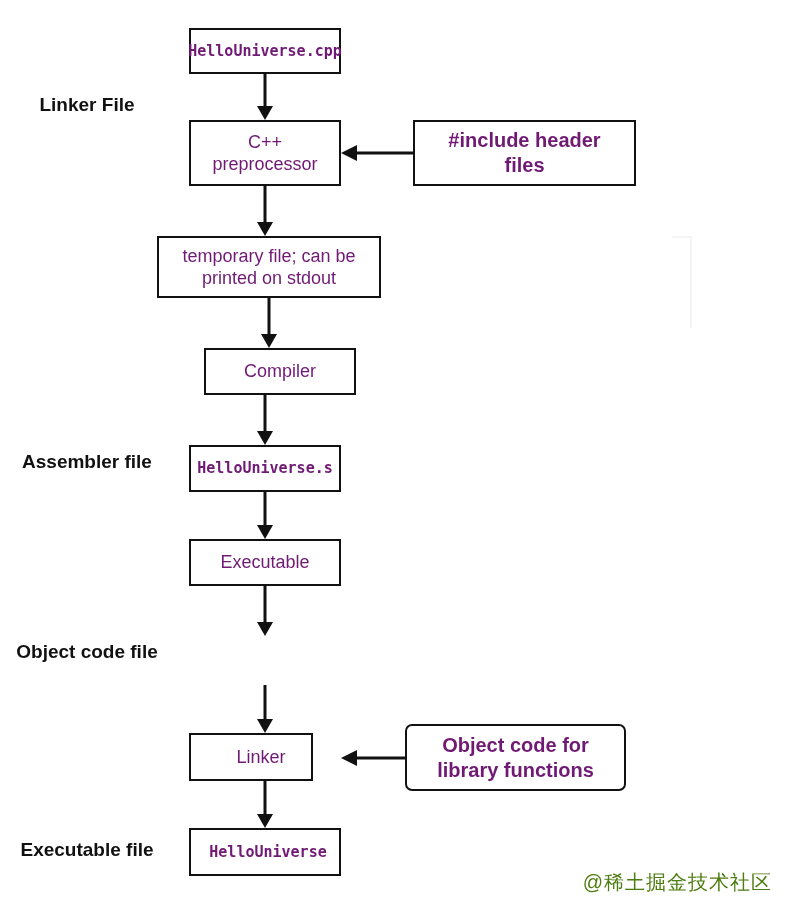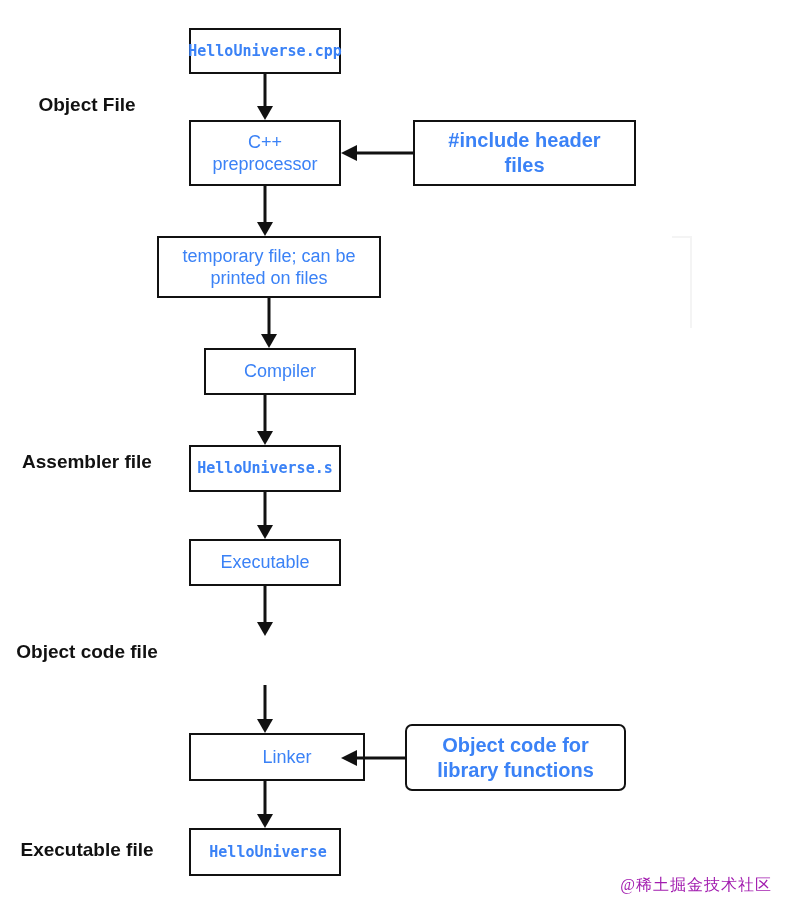--- a/index.html
+++ b/index.html
@@ -32,21 +32,21 @@
   
   .node {
     position: absolute;
     box-sizing: border-box;
     border: 2.5px solid #111111;
     background: #ffffff;
     display: flex;
     align-items: center;
     justify-content: center;
     text-align: center;
-    color: #3b82f6;
+    color: #701a75;
   }
   .node .txt {
     display: block;
     line-height: 1.25;
     white-space: pre-line;
   }
   
   .node.file .txt {
     font-family: "DejaVu Sans Mono", monospace;
     font-weight: bold;
@@ -71,41 +71,41 @@
     position: absolute;
     pointer-events: none;
   }
   .conn svg { display: block; overflow: visible; }
 
   
   .watermark {
     position: absolute;
     right: 14px;
     bottom: 22px;
-    font-family: Liberation Serif, serif;
-    font-size: 16px;
-    color: #a21caf;
+    font-family: Liberation Sans, sans-serif;
+    font-size: 20px;
+    color: #4d7c0f;
     letter-spacing: 1px;
     user-select: none;
   }
   .ghost-mark {
     position: absolute;
     border-right: 2px solid #f4f4f4;
     border-top: 2px solid #f4f4f4;
   }
 </style>
 </head>
 <body>
 
 <div id="canvas">
 
   <div class="ghost-mark" style="left:672px; top:236px; width:18px; height:90px;"></div>
 
   <div class="stage-label" style="left: 12px; top: 93px;">
-    <span>Object File</span>
+    <span>Linker File</span>
   </div>
   <div class="stage-label" style="left: 12px; top: 450px;">
     <span>Assembler
 file</span>
   </div>
   <div class="stage-label" style="left: 12px; top: 640px;">
     <span>Object code
 file</span>
   </div>
   <div class="stage-label" style="left: 12px; top: 838px;">
@@ -119,32 +119,32 @@
   <div class="node process" style="left: 189px; top: 120px; width: 152px; height: 66px;">
     <span class="txt">C++
 preprocessor</span>
   </div>
   <div class="node note" style="left: 413px; top: 120px; width: 223px; height: 66px;">
     <span class="txt">#include header
 files</span>
   </div>
   <div class="node process" style="left: 157px; top: 236px; width: 224px; height: 62px;">
     <span class="txt">temporary file; can be
-printed on files</span>
+printed on stdout</span>
   </div>
   <div class="node process" style="left: 189px; top: 348px; width: 152px; height: 47px; margin-left: 15px;">
     <span class="txt">Compiler</span>
   </div>
   <div class="node file" style="left: 189px; top: 445px; width: 152px; height: 47px;">
     <span class="txt">HelloUniverse.s</span>
   </div>
   <div class="node process" style="left: 189px; top: 539px; width: 152px; height: 47px;">
     <span class="txt">Executable</span>
   </div>
-  <div class="node process" style="left: 189px; top: 733px; width: 176px; height: 48px; padding-left: 20px;">
+  <div class="node process" style="left: 189px; top: 733px; width: 124px; height: 48px; padding-left: 20px;">
     <span class="txt">Linker</span>
   </div>
   <div class="node note" style="left: 405px; top: 724px; width: 221px; height: 67px; border-radius: 7px;">
     <span class="txt">Object code for
 library functions</span>
   </div>
   <div class="node file" style="left: 189px; top: 828px; width: 152px; height: 48px; padding-left: 6px;">
     <span class="txt">HelloUniverse</span>
   </div>
 

